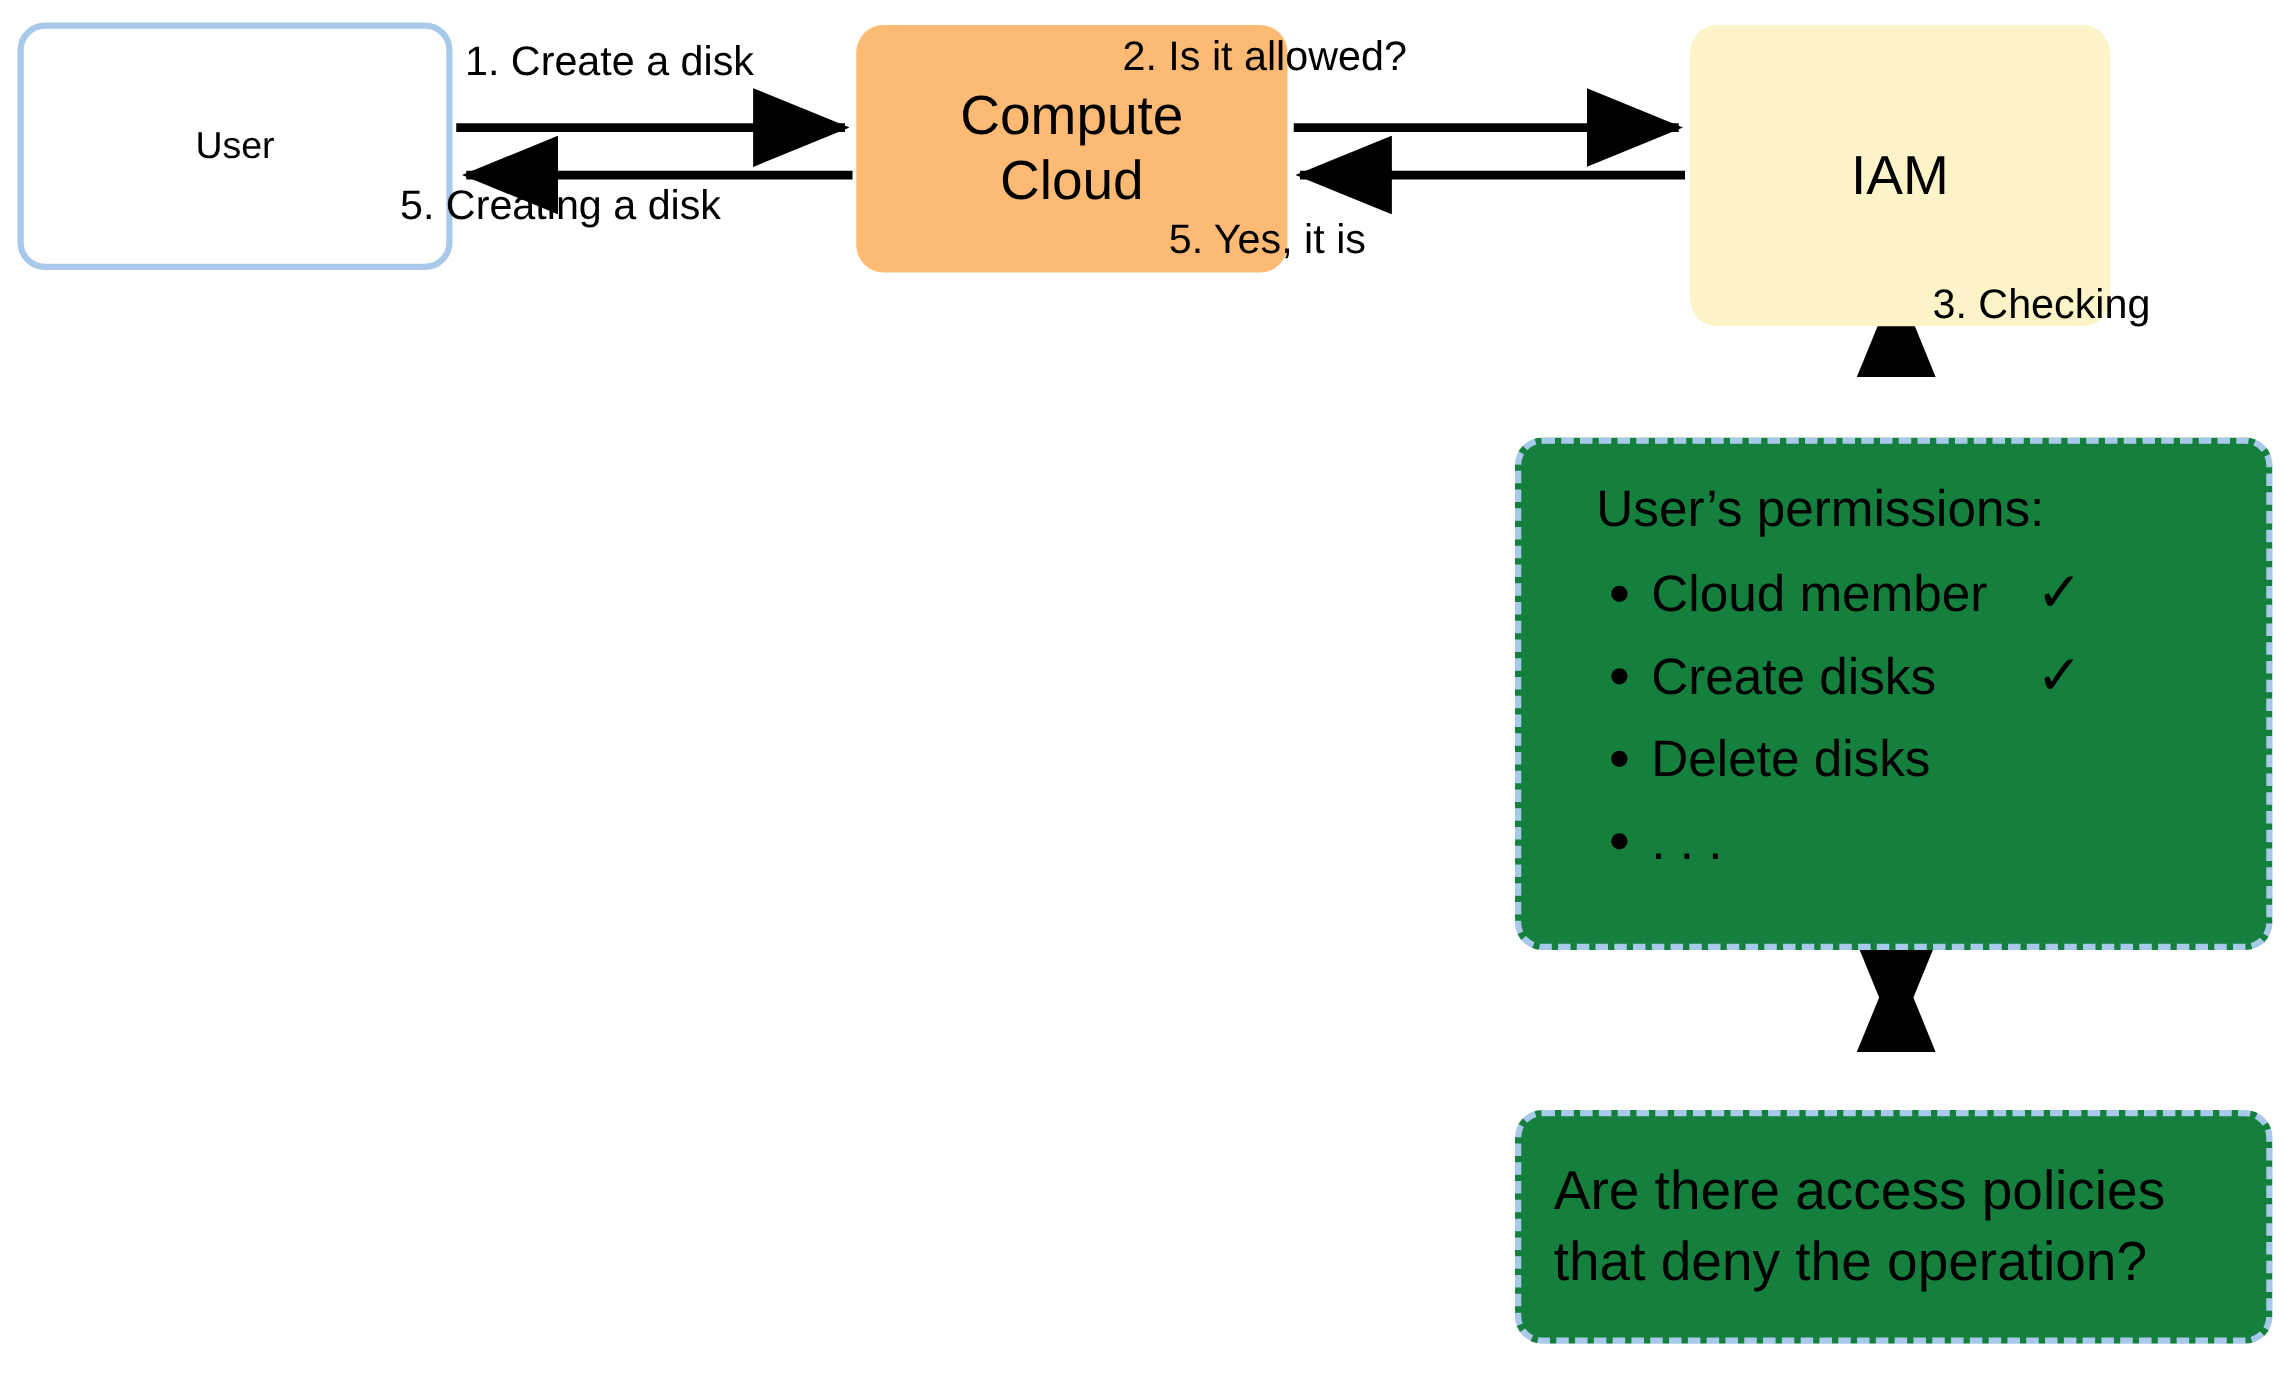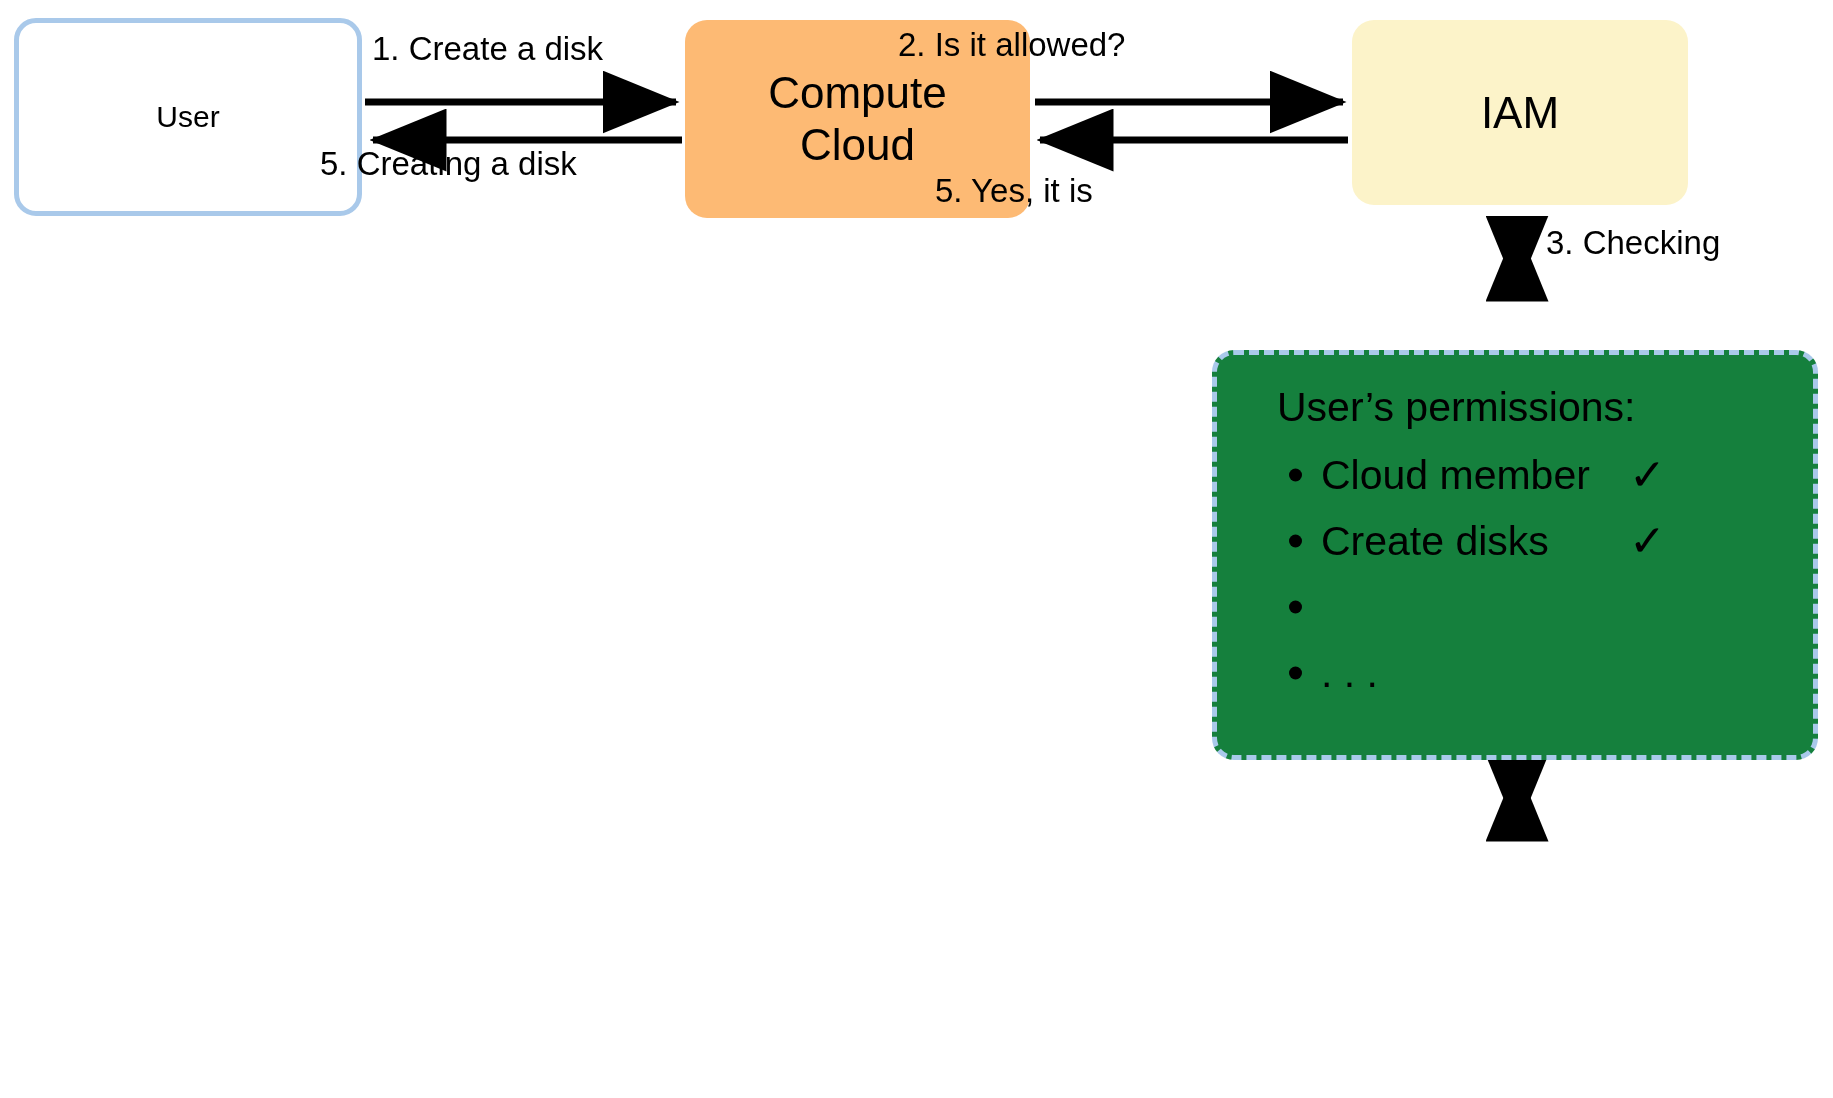--- a/index.html
+++ b/index.html
@@ -45,21 +45,21 @@
     width: 345px;
     height: 198px;
     border-radius: 22px;
     background: #fdba74;
     font-size: 44px;
   }
   .node-iam {
     left: 1352px;
     top: 20px;
     width: 336px;
-    height: 185px;
+    height: 241px;
     border-radius: 22px;
     background: #fcf3c9;
     font-size: 44px;
   }
 
   
   .dashed-box {
     position: absolute;
     box-sizing: border-box;
     border: 5px dashed #a9c9ea;
@@ -228,24 +228,31 @@
         <span class="perm-label">Cloud member</span>
         <span class="perm-check">✓</span>
       </li>
       <li class="perm-item">
         <span class="perm-bullet"></span>
         <span class="perm-label">Create disks</span>
         <span class="perm-check">✓</span>
       </li>
       <li class="perm-item">
         <span class="perm-bullet"></span>
+        <span class="perm-label">Delete disks</span>
         <span class="perm-check"></span>
       </li>
       <li class="perm-item">
         <span class="perm-bullet"></span>
         <span class="perm-label">. . .</span>
         <span class="perm-check"></span>
       </li>
     </ul>
   </div>
 
+  <div class="dashed-box box-policies">
+    <div class="policies-text">
+      <span>Are there access policies</span><br>
+      <span>that deny the operation?</span>
+    </div>
+  </div>
 
 </div>
 
 </body></html>

